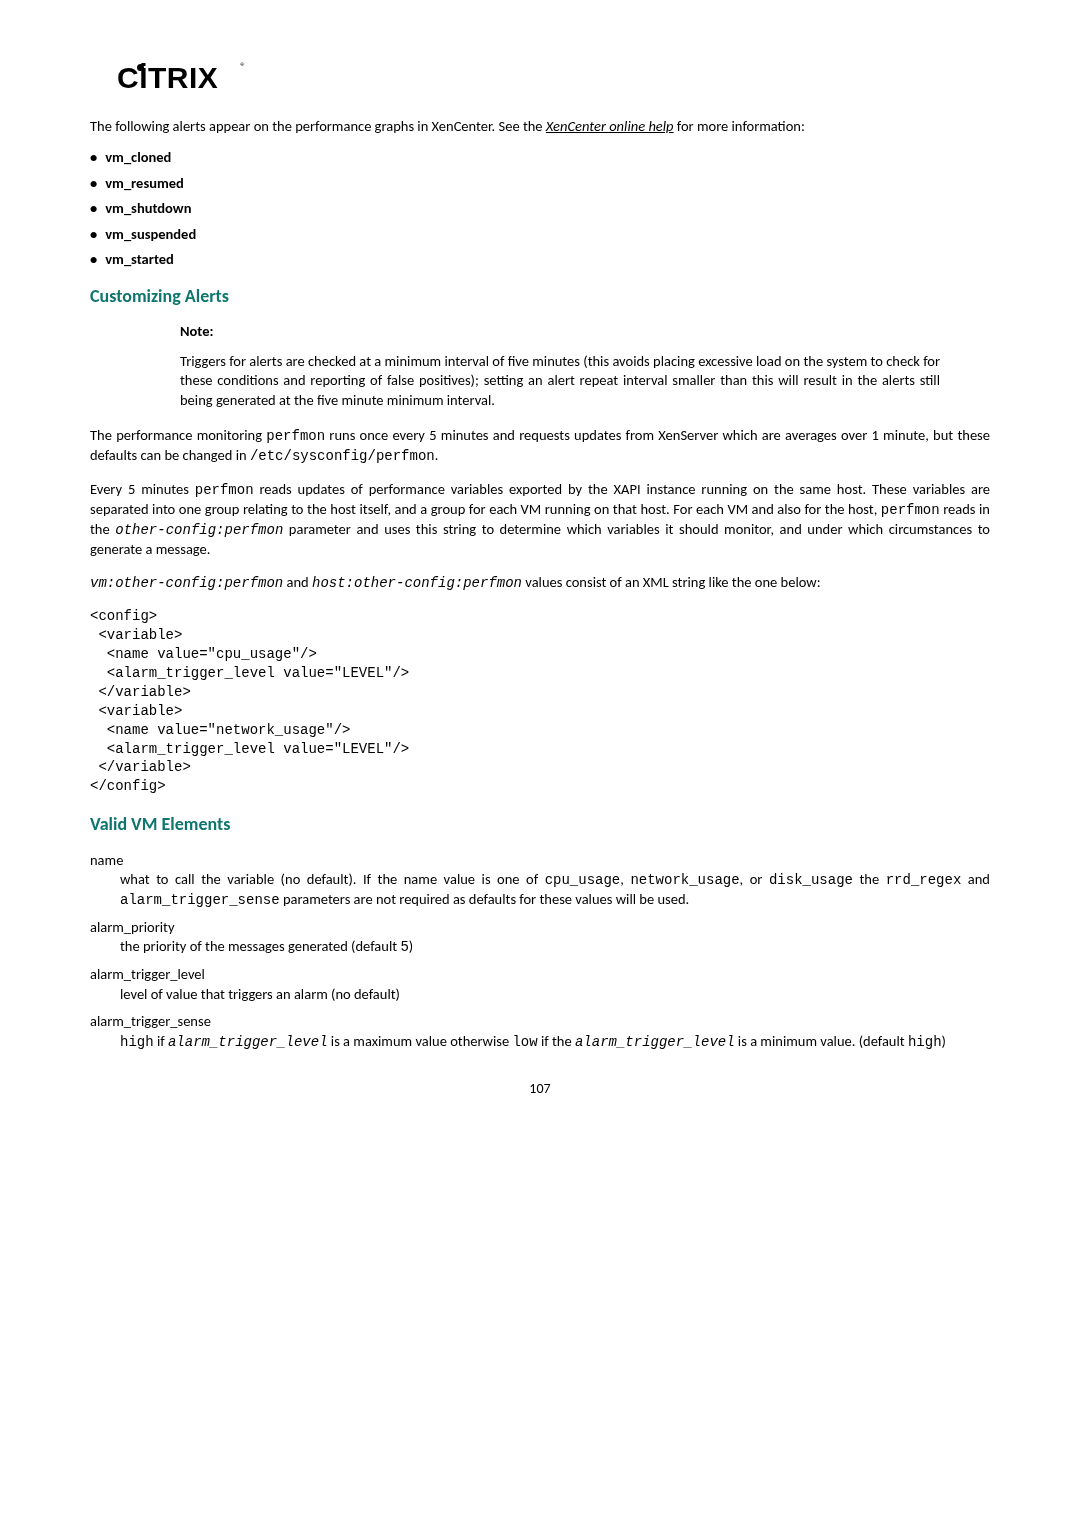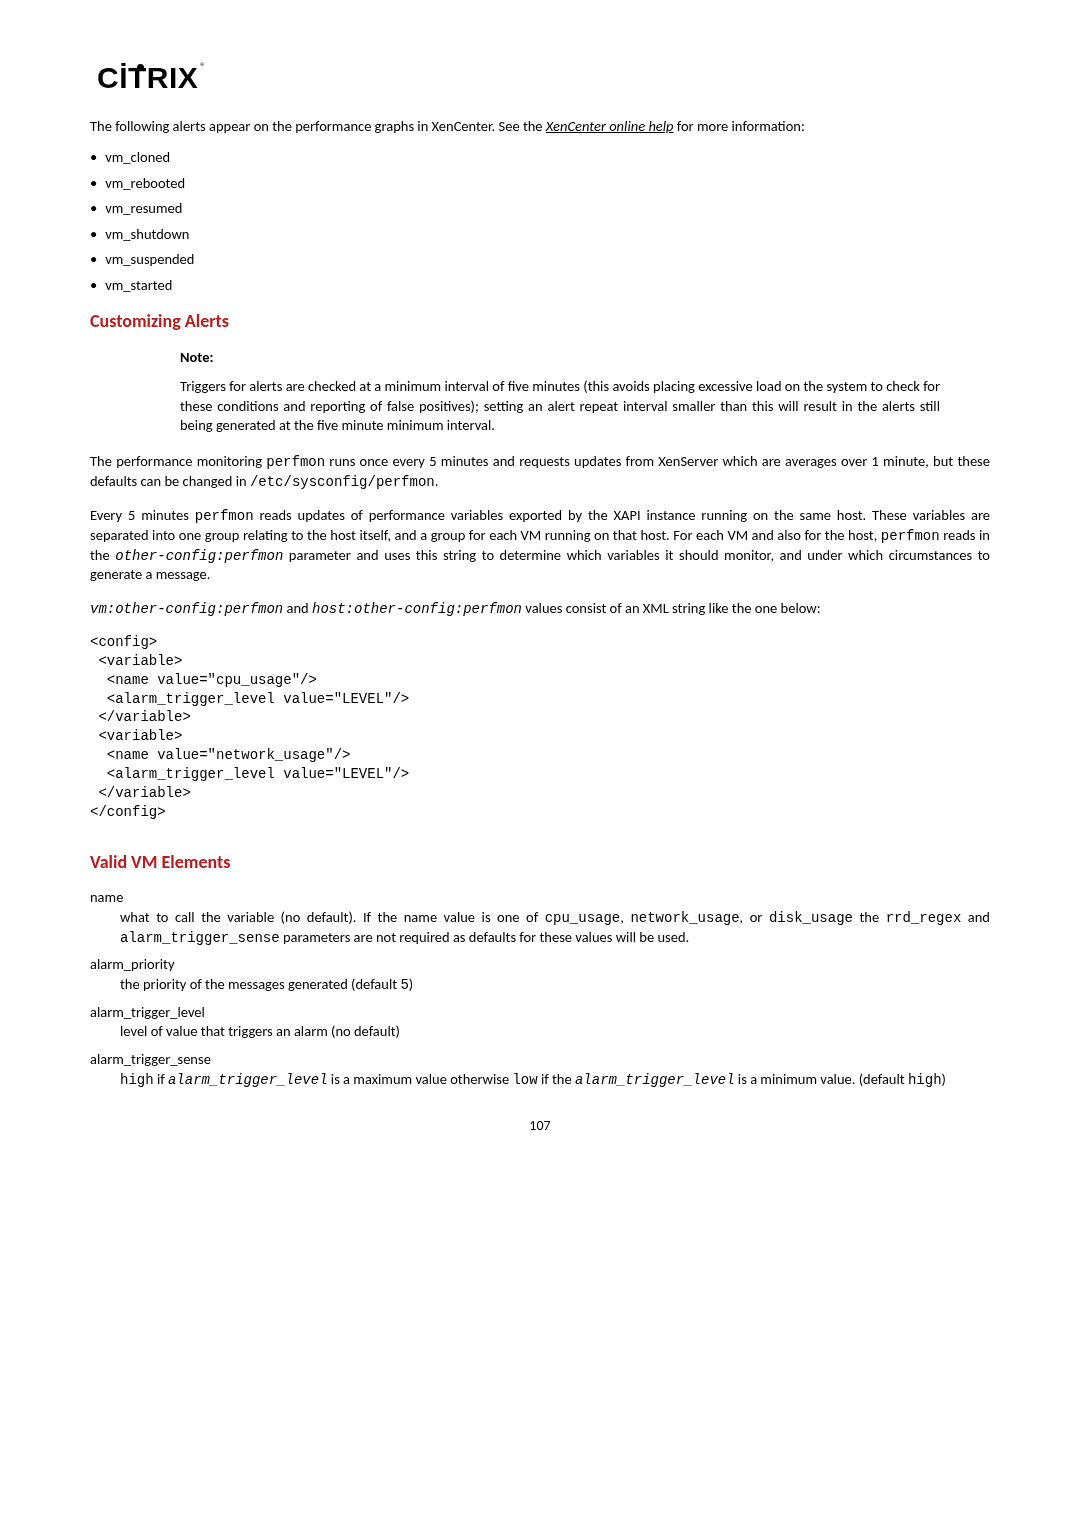--- a/index.html
+++ b/index.html
@@ -9,20 +9,21 @@
     color: #000;
     background: #fff;
     width: 1080px;
     padding: 58px 90px 40px 90px;
     line-height: 1.35;
   }
   .logo {
     display: flex;
     align-items: center;
     margin-bottom: 18px;
+    gap: 20px;
   }
   .logo-dot {
     width: 7px;
     height: 7px;
     background: #000;
     border-radius: 50%;
     position: relative;
     top: -11px;
     left: 46.5px;
   }
@@ -43,28 +44,29 @@
   .intro {
     text-align: justify;
     margin-bottom: 12px;
   }
   ul.vm-list {
     list-style: none;
     margin-bottom: 14px;
   }
   ul.vm-list li {
     margin-bottom: 6px;
+    font-weight: bold;
   }
   ul.vm-list li::before {
     content: "•";
     margin-right: 8px;
   }
   h2.section {
     font-family: Calibri, "Segoe UI", Arial, sans-serif;
-    color: #b91c1c;
+    color: #0f766e;
     font-weight: bold;
     font-size: 18px;
     margin-top: 8px;
     margin-bottom: 14px;
   }
   .note-block {
     margin-left: 90px;
     margin-right: 50px;
     margin-bottom: 16px;
   }
@@ -87,21 +89,21 @@
     font-family: "Courier New", Courier, monospace;
     font-size: 14px;
     font-style: italic;
   }
   .italic { font-style: italic; text-decoration: underline; }
   pre.code {
     font-family: "Courier New", Courier, monospace;
     font-size: 14px;
     line-height: 1.35;
     margin-top: 2px;
-    margin-bottom: 28px;
+    margin-bottom: 16px;
     white-space: pre;
   }
   dl.defs dt {
     margin-top: 8px;
   }
   dl.defs dd {
     margin-left: 30px;
     text-align: justify;
     margin-bottom: 4px;
   }
@@ -119,21 +121,20 @@
   <span class="logo-text">CİTRIX</span>
   <span class="logo-reg">®</span>
 </div>
 
 <p class="intro">
   <span>The following alerts appear on the performance graphs in XenCenter. See the </span><span class="italic">XenCenter online help</span><span> for more information:</span>
 </p>
 
 <ul class="vm-list">
   <li>vm_cloned</li>
-  <li>vm_rebooted</li>
   <li>vm_resumed</li>
   <li>vm_shutdown</li>
   <li>vm_suspended</li>
   <li>vm_started</li>
 </ul>
 
 <h2 class="section">Customizing Alerts</h2>
 
 <div class="note-block">
   <div class="note-label">Note:</div>

